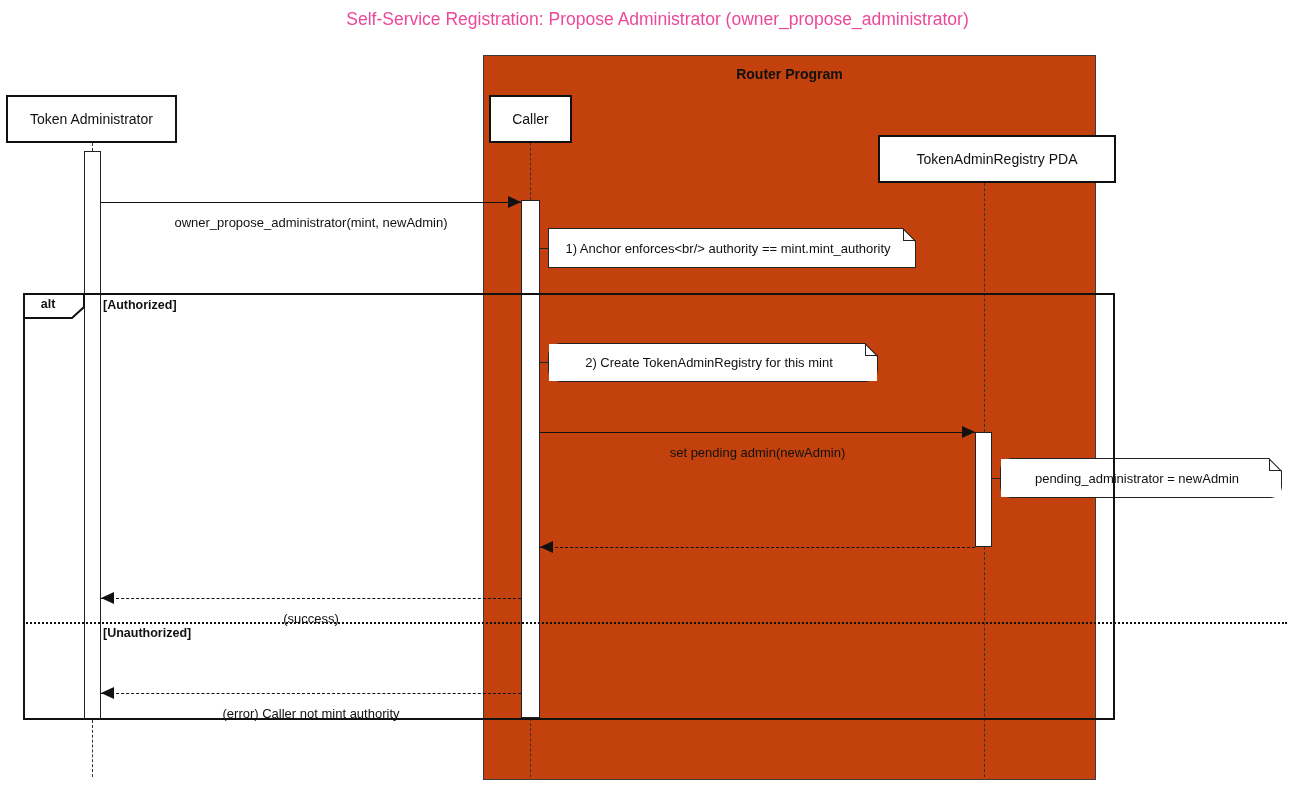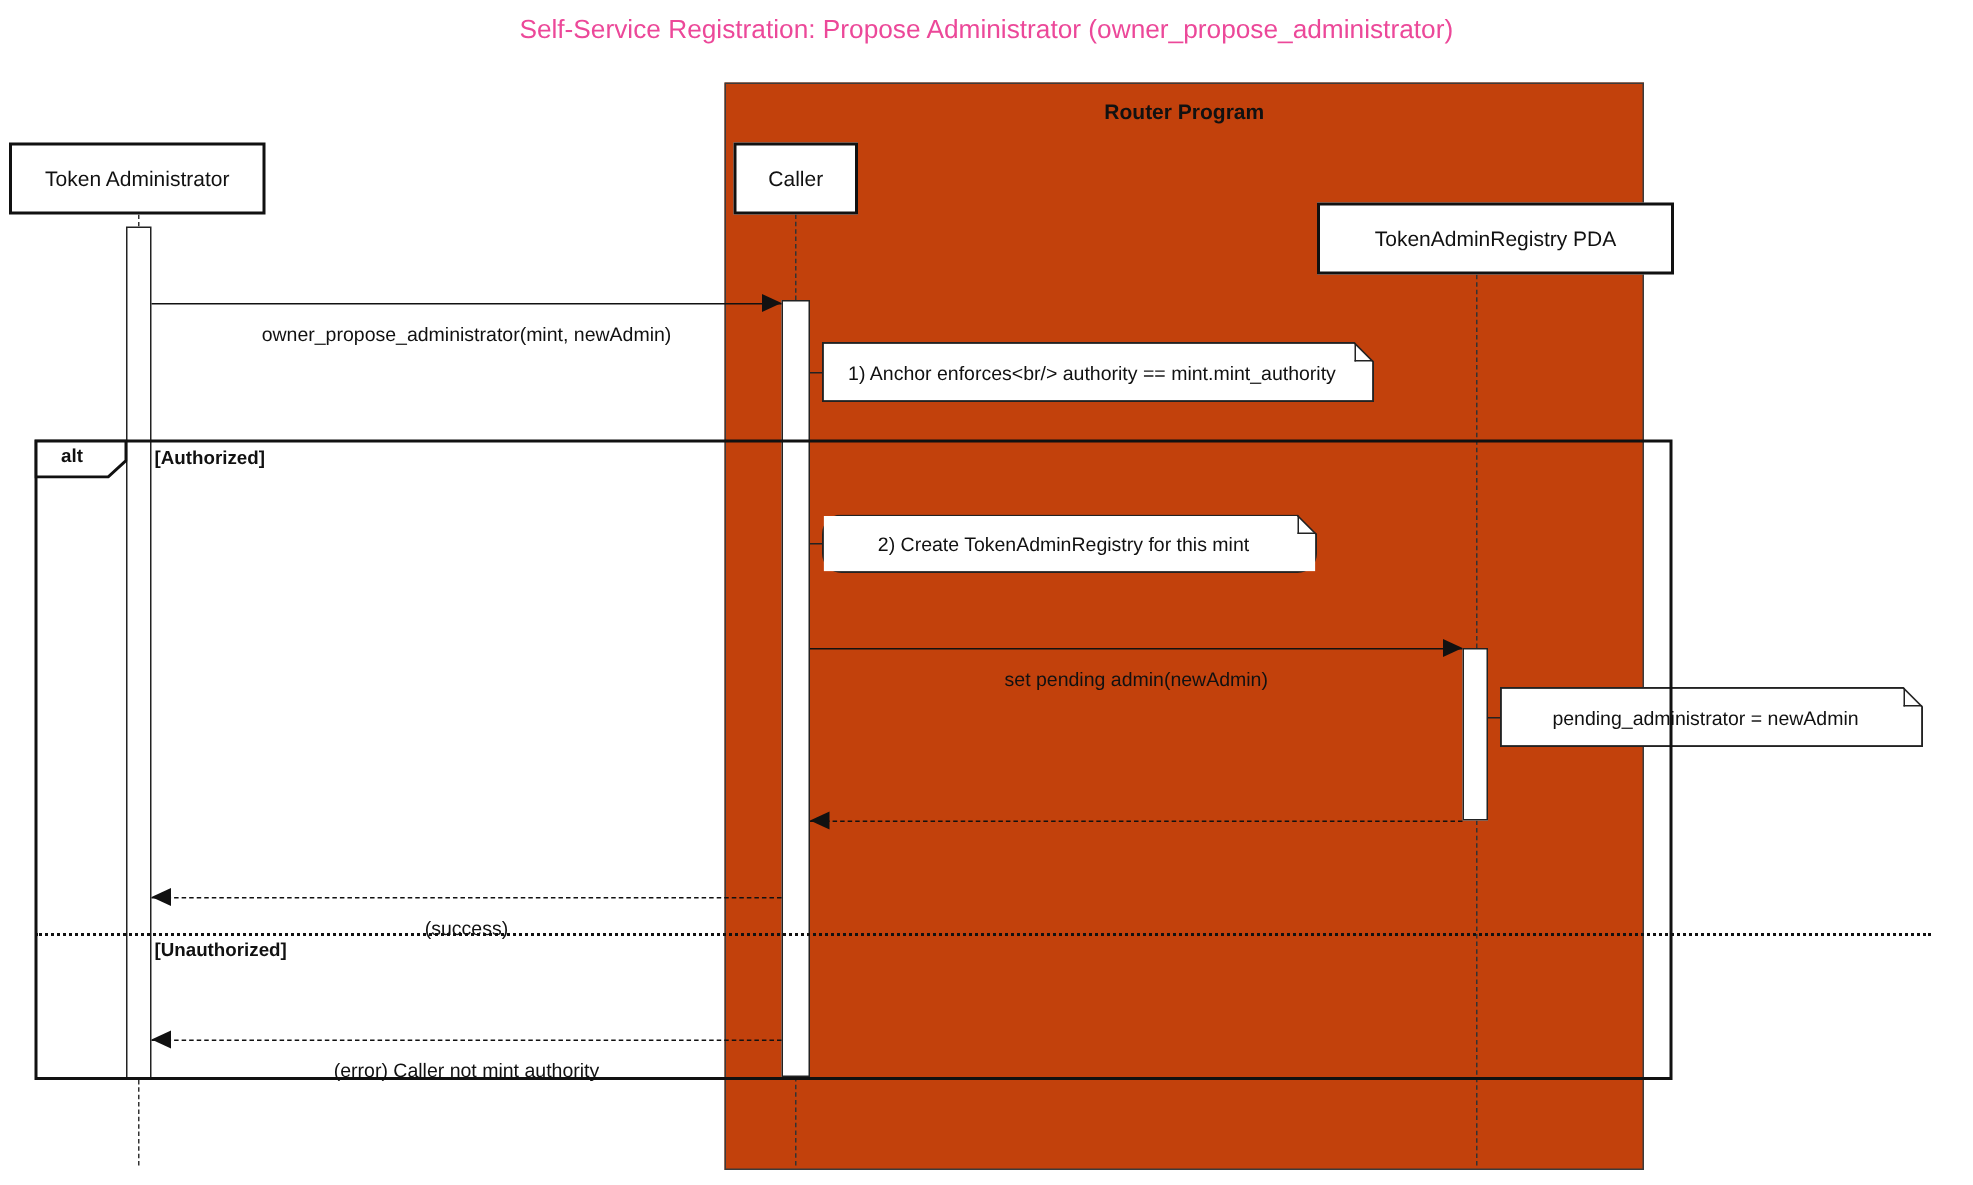--- a/index.html
+++ b/index.html
@@ -46,21 +46,21 @@
   .note { position:absolute; background:#222;
           clip-path:polygon(0 0, calc(100% - 13px) 0, 100% 13px, 100% 100%, 0 100%); }
   .note-inner { position:absolute; inset:1px; background:#fff;
           clip-path:polygon(0 0, calc(100% - 12.5px) 0, 100% 12.5px, 100% 100%, 0 100%); }
   .note-text { position:absolute; inset:0; display:flex; align-items:center;
           justify-content:center; font-size:13px; padding-right:8px; }
   .note-fold { position:absolute; top:0; right:0; width:13px; height:13px;
           border-left:1px solid #222; border-bottom:1px solid #222; }
   .note-1 { left:548px;  top:228px; width:368px; height:40px; }
   .note-2 { left:548px;  top:343px; width:330px; height:39px;border-radius:13px; }
-  .note-3 { left:1000px; top:458px; width:282px; height:40px; }
+  .note-3 { left:1000px; top:458px; width:282px; height:40px;border-radius:12px; }
   .note-link { position:absolute; height:0; border-top:1px solid #222; width:8px; }
   .nl-1 { left:540px; top:248px; }
   .nl-2 { left:540px; top:362px; }
   .nl-3 { left:992px; top:478px; }
   
   .msg { position:absolute; }
   .msg-line { position:absolute; left:0; top:0; width:100%; height:0; border-top:1.5px solid #111; }
   .msg-line.dashed { border-top-style:dashed; }
   .msg-label { position:absolute; left:0; top:-21px; width:100%; text-align:center;
                font-size:13px; white-space:nowrap;margin-top:34px; }

